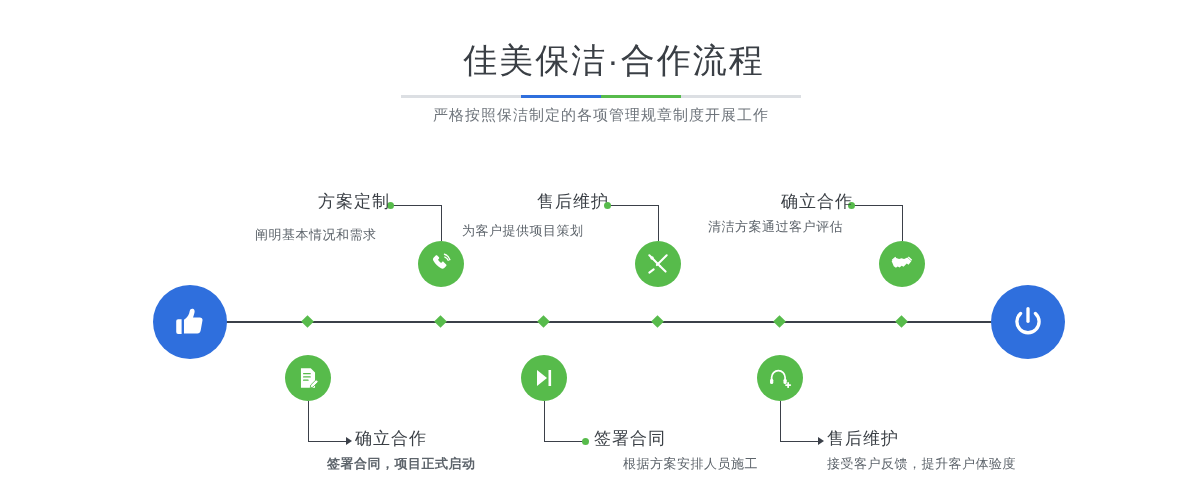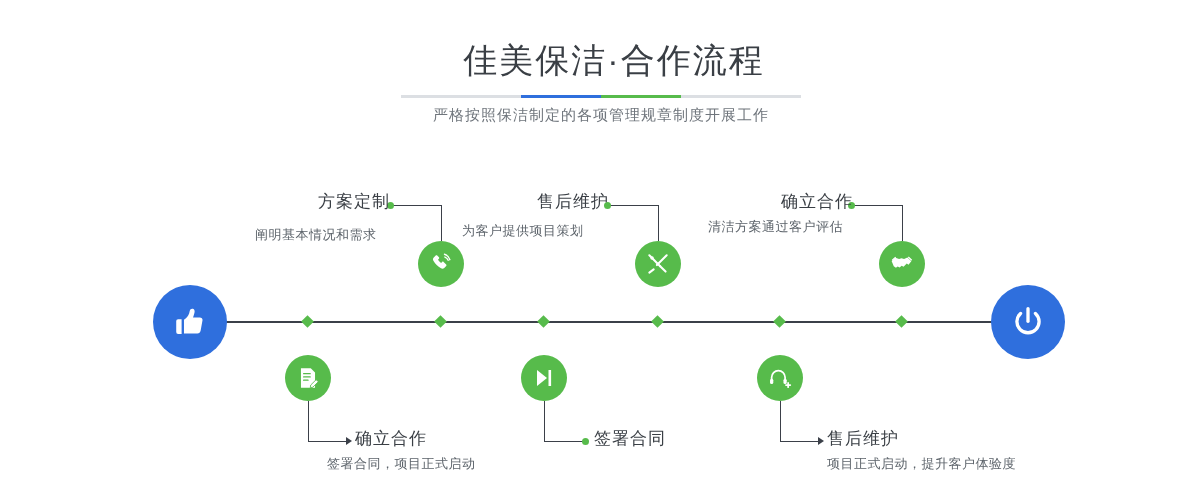--- a/index.html
+++ b/index.html
@@ -219,21 +219,21 @@
         <path d="M5.5 3h9l4 4v14h-13z" fill="#ffffff"></path>
         <path d="M8 8h6M8 11h6M8 14h4" stroke="#57bb4b" stroke-width="1.3" stroke-linecap="round"></path>
         <path d="M14.5 18.5l5-5 2 2-5 5-2.4.4z" fill="#ffffff" stroke="#57bb4b" stroke-width="0.8"></path>
       </svg>
     </span>
   </div>
   <div class="conn v" style="left:308px; top:401px; height:40px;"></div>
   <div class="conn h" style="left:308px; top:441px; width:40px;"></div>
   <div class="arrow right-tip" style="left:346px; top:437px;"></div>
   <div class="lbl-title" style="left:355px; top:427px;">确立合作</div>
-  <div class="lbl-desc" style="left:327px; top:455px;">签署合同，项目正式启动</div>
+  <div class="lbl-desc" style="left:327px; top:455px;font-weight:bold;">签署合同，项目正式启动</div>
 
   <div class="step-circle" style="left:635px; top:241px;">
     <span>
       <svg width="26" height="26" viewBox="0 0 24 24" fill="none" stroke="#ffffff" stroke-width="1.9" stroke-linecap="round">
         <path d="M4 4l10 10"></path>
         <path d="M14 14l5 5"></path>
         <path d="M20 4l-9 9"></path>
         <path d="M8 17l-4 3"></path>
         <circle cx="6.5" cy="6.5" r="1.6" fill="#ffffff" stroke="none"></circle>
       </svg>
@@ -250,20 +250,21 @@
       <svg width="24" height="24" viewBox="0 0 24 24" fill="#ffffff">
         <path d="M5 4l10 8-10 8z"></path>
         <rect x="16.5" y="4" width="2.6" height="16"></rect>
       </svg>
     </span>
   </div>
   <div class="conn v" style="left:544px; top:401px; height:40px;"></div>
   <div class="conn h" style="left:544px; top:441px; width:40px;"></div>
   <div class="dot-green" style="left:582px; top:438px;"></div>
   <div class="lbl-title" style="left:594px; top:427px;">签署合同</div>
+  <div class="lbl-desc" style="left:623px; top:455px;">根据方案安排人员施工</div>
 
   <div class="step-circle" style="left:879px; top:241px;">
     <span>
       <svg width="26" height="26" viewBox="0 0 24 24" fill="#ffffff">
         <path d="M2.4 9.3 6 6.2l3.3 1.1 2.2-.6 2.4.7 3.1-1.3 3.6 3.3-2.6 3.3-1.6-1.1-3 2.9-1.7-.8-1.9 1.6-1.8-1-1.6 1.2-2-1.5z"></path>
         <path d="M3 8.6 6.2 5.7M17.8 5.6 21 8.6" stroke="#ffffff" stroke-width="1.2"></path>
       </svg>
     </span>
   </div>
   <div class="conn v" style="left:902px; top:205px; height:36px;"></div>
@@ -279,15 +280,15 @@
         <rect x="2.8" y="12.6" width="3" height="5" rx="1.4" fill="#ffffff" stroke="none"></rect>
         <rect x="15.2" y="12.6" width="3" height="5" rx="1.4" fill="#ffffff" stroke="none"></rect>
         <path d="M19.5 16.5v4M17.5 18.5h4"></path>
       </svg>
     </span>
   </div>
   <div class="conn v" style="left:780px; top:401px; height:40px;"></div>
   <div class="conn h" style="left:780px; top:441px; width:40px;"></div>
   <div class="arrow right-tip" style="left:818px; top:437px;"></div>
   <div class="lbl-title" style="left:827px; top:427px;">售后维护</div>
-  <div class="lbl-desc" style="left:827px; top:455px;">项目正式启动，提升客户体验度</div>
+  <div class="lbl-desc" style="left:827px; top:455px;">接受客户反馈，提升客户体验度</div>
 
 </div>
 
 </body></html>

